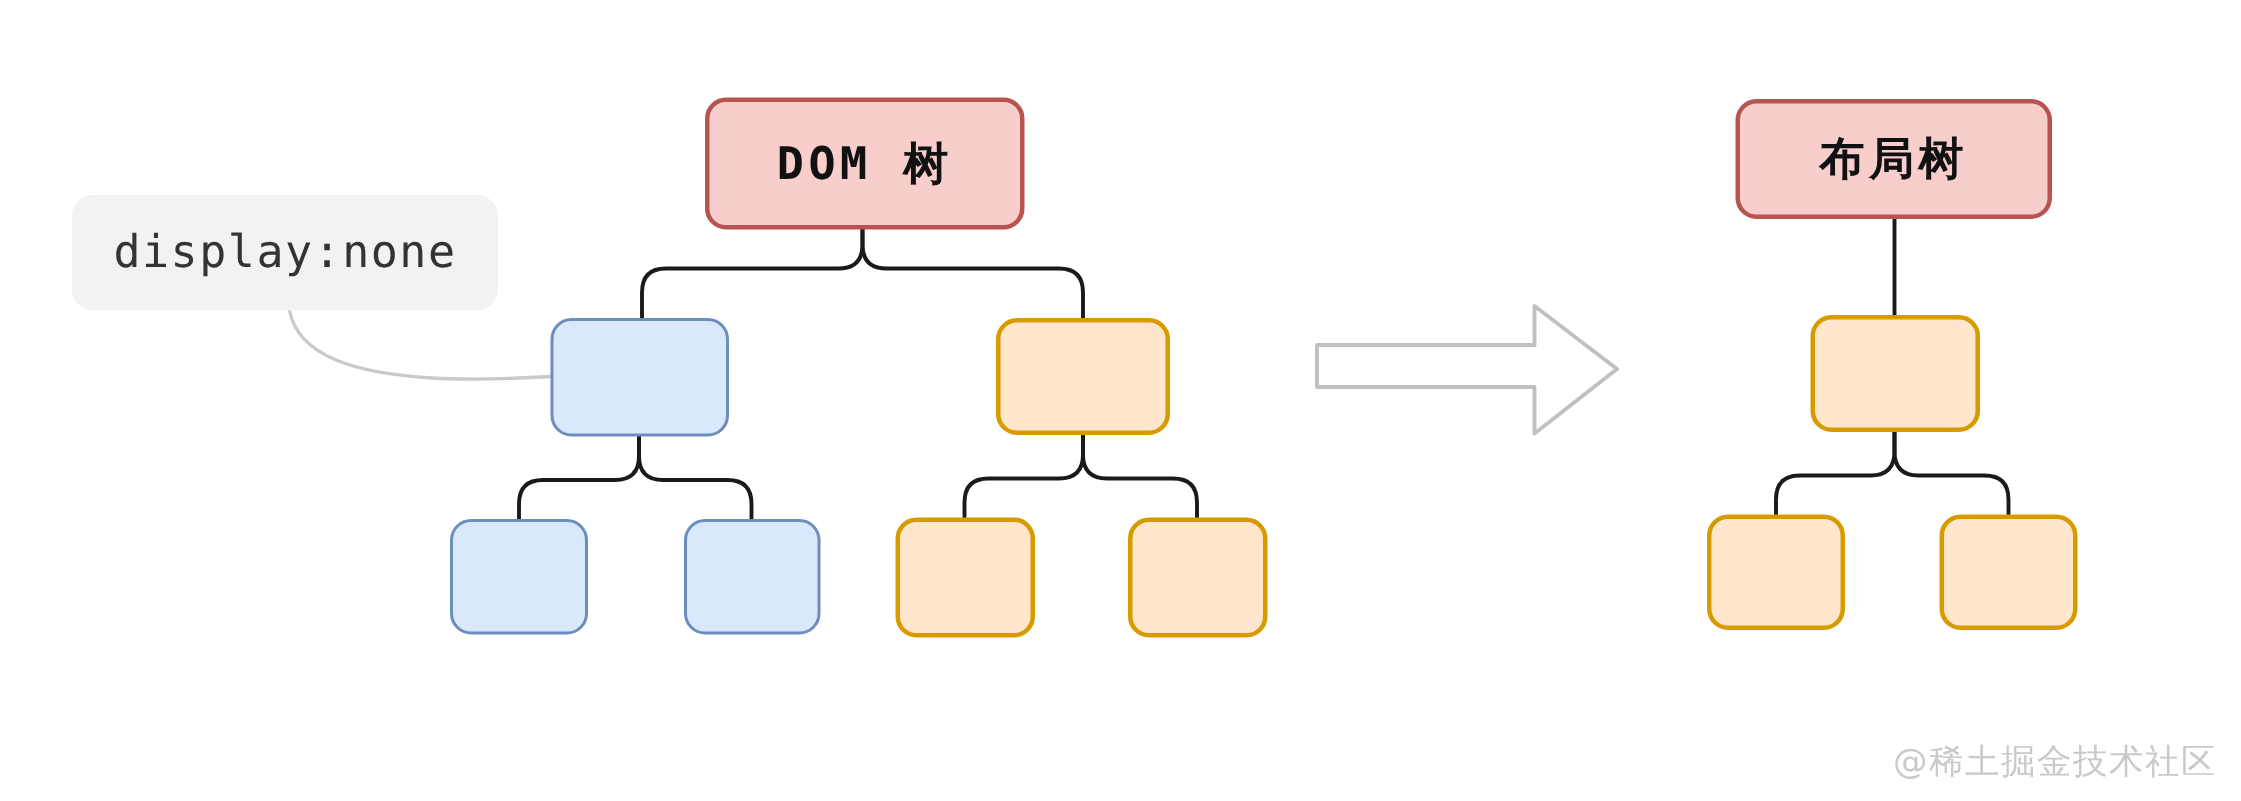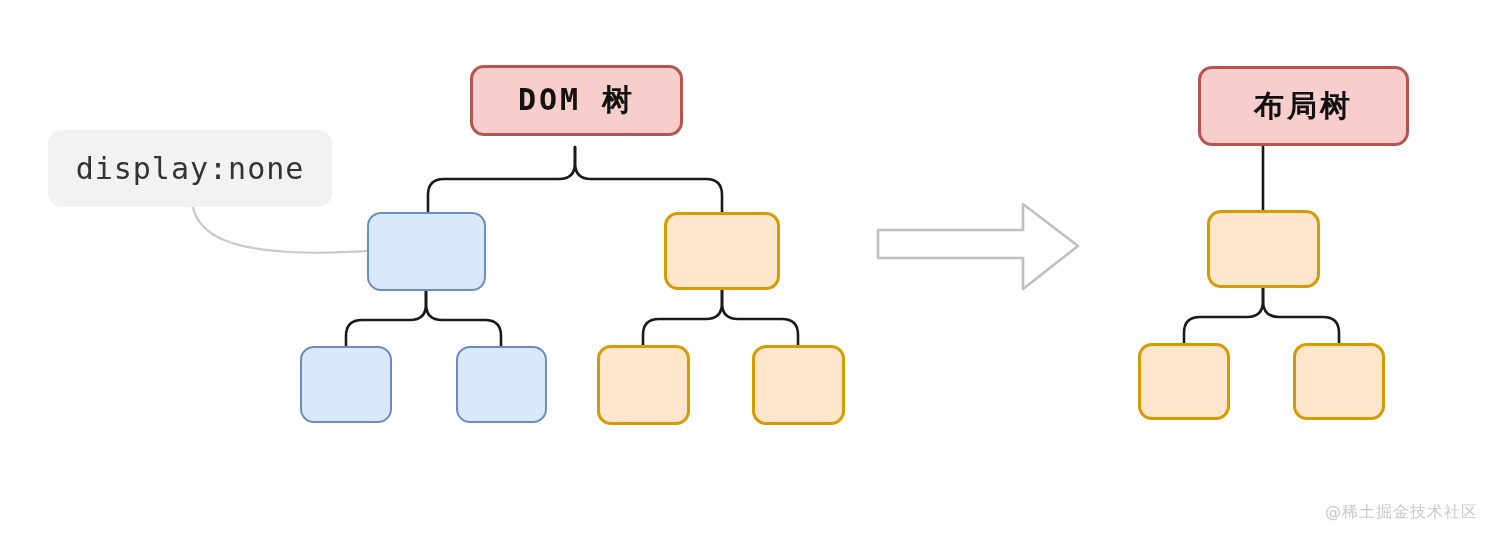--- a/index.html
+++ b/index.html
@@ -61,29 +61,29 @@
     font-size: 30px;
     font-weight: 500;
     color: #333333;
     z-index: 2;
     letter-spacing: 1px;
   }
   .watermark {
     position: absolute;
     right: 16px;
     bottom: 11px;
-    font-size: 16px;
+    font-size: 23px;
     color: var(--watermark-color, #c9c9c9);
     letter-spacing: 1px;
     z-index: 2;
     font-family: "DejaVu Sans", "Liberation Sans", sans-serif;
   }
   
-  #dom-root     { left: 470px;  top: 65px;  width: 213px; height: 71px; }
-  #layout-root  { left: 1157px; top: 66px;  width: 211px; height: 80px; margin-left: 41px; }
+  #dom-root     { left: 470px;  top: 65px;  width: 213px; height: 88px; }
+  #layout-root  { left: 1157px; top: 66px;  width: 211px; height: 80px; }
   #blue-parent  { left: 367px;  top: 212px; width: 119px; height: 79px; }
   #blue-child-l { left: 300px;  top: 346px; width: 92px;  height: 77px; }
   #blue-child-r { left: 456px;  top: 346px; width: 91px;  height: 77px; }
   #orange-parent  { left: 664px; top: 212px; width: 116px; height: 78px; }
   #orange-child-l { left: 597px; top: 345px; width: 93px;  height: 80px; }
   #orange-child-r { left: 752px; top: 345px; width: 93px;  height: 80px; }
   #lt-parent  { left: 1207px; top: 210px; width: 113px; height: 78px; }
   #lt-child-l { left: 1138px; top: 343px; width: 92px;  height: 77px; }
   #lt-child-r { left: 1293px; top: 343px; width: 92px;  height: 77px; }
 </style>

